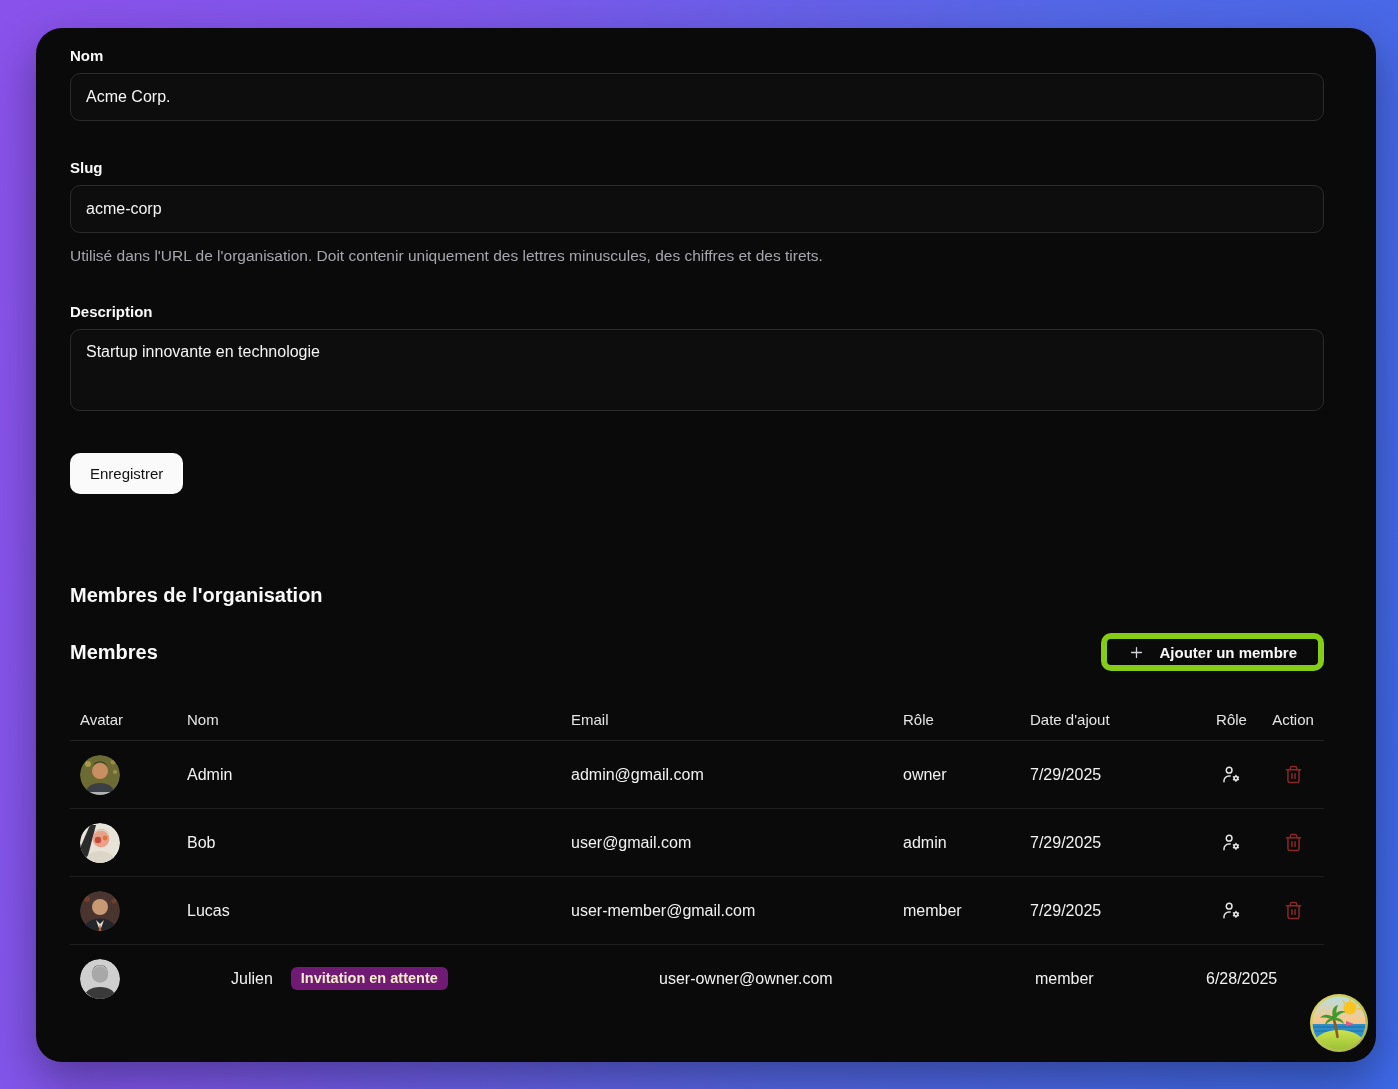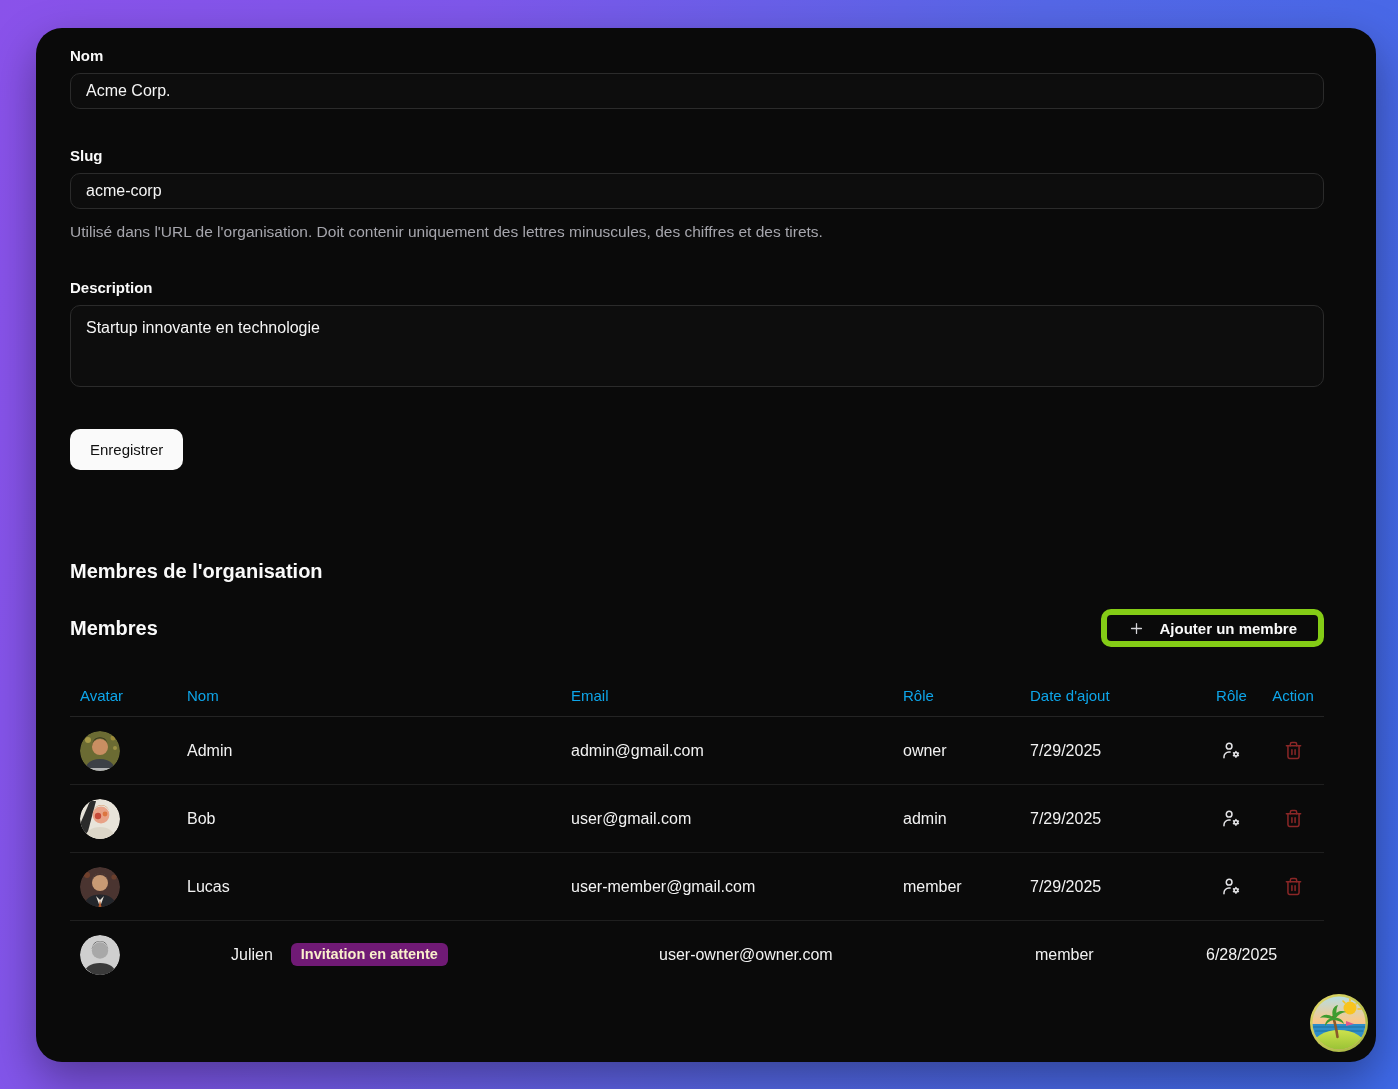--- a/index.html
+++ b/index.html
@@ -11,21 +11,21 @@
   .card {
     position:absolute; left:36px; top:28px; width:1340px; height:1034px;
     background:#0a0a0a; border-radius:26px; box-sizing:border-box;
     padding:19px 52px 0 34px;
     box-shadow:0 18px 45px rgba(0,0,0,.35);
   }
   .field-label { display:block; font-size:15px; font-weight:700; color:#fafafa; margin:0 0 9px; }
   .field { margin:0; }
   .field + .field { margin-top:38px; }
   .text-input {
-    width:100%; height:36px; box-sizing:border-box;
+    width:100%; height:48px; box-sizing:border-box;
     background:rgba(255,255,255,0.015);
     border:1px solid #2b2b2b; border-radius:10px;
     color:#f5f5f5; font-size:16px; padding:0 15px;
     font-family:inherit; outline:none; display:block;
   }
   .textarea {
     height:82px; padding:11px 15px; resize:none; line-height:1.35;
   }
   .help { margin:14px 0 0; font-size:15.5px; color:#a6a6ad; }
   .desc-field { margin-top:42px; }
@@ -45,21 +45,21 @@
     display:flex; align-items:center; gap:14px; height:38px; padding:0 21px;
     background:transparent; border:6px solid #84cc16; border-radius:10px;
     color:#fafafa; font-size:15px; font-weight:700; font-family:inherit; cursor:pointer;
   }
   .add-member svg { display:block; }
   .thead, .trow {
     display:grid;
     grid-template-columns:108px 384px 332px 127px 180px 61px 62px;
     align-items:center;
   }
-  .thead { margin-top:27px; height:42px; color:#0ea5e9; font-size:15px; border-bottom:1px solid #242424; }
+  .thead { margin-top:27px; height:42px; color:#e5e5e5; font-size:15px; border-bottom:1px solid #242424; }
   .th, .cell { padding-left:9px; }
   .th:first-child, .cell:first-child { padding-left:10px; }
   .th.center, .cell.center { padding-left:0; justify-self:center; }
   .trow { height:67px; border-bottom:1px solid #1f1f1f; font-size:16px; color:#f2f2f2; }
   .trow:last-child { border-bottom:none;gap:44px; }
   .avatar { width:40px; height:40px; border-radius:50%; overflow:hidden; display:block; }
   .avatar svg { display:block; }
   .name-cell { display:flex; align-items:center; }
   .badge {
     margin-left:18px; background:#701a75; color:#f9eecb;

